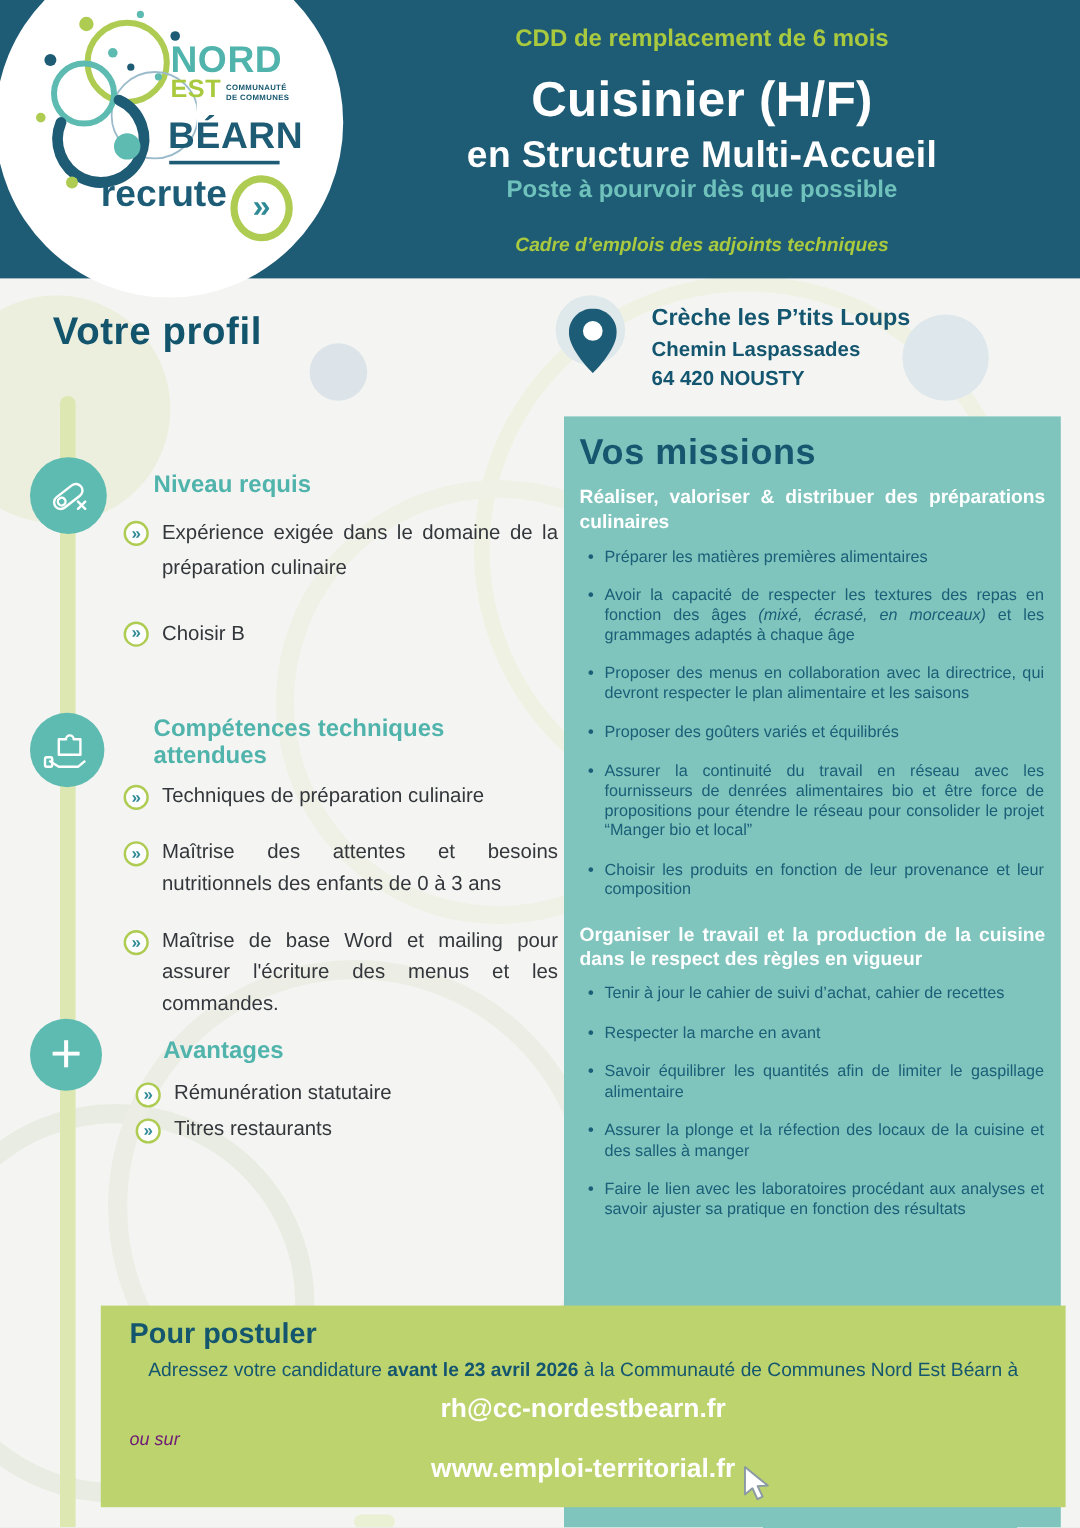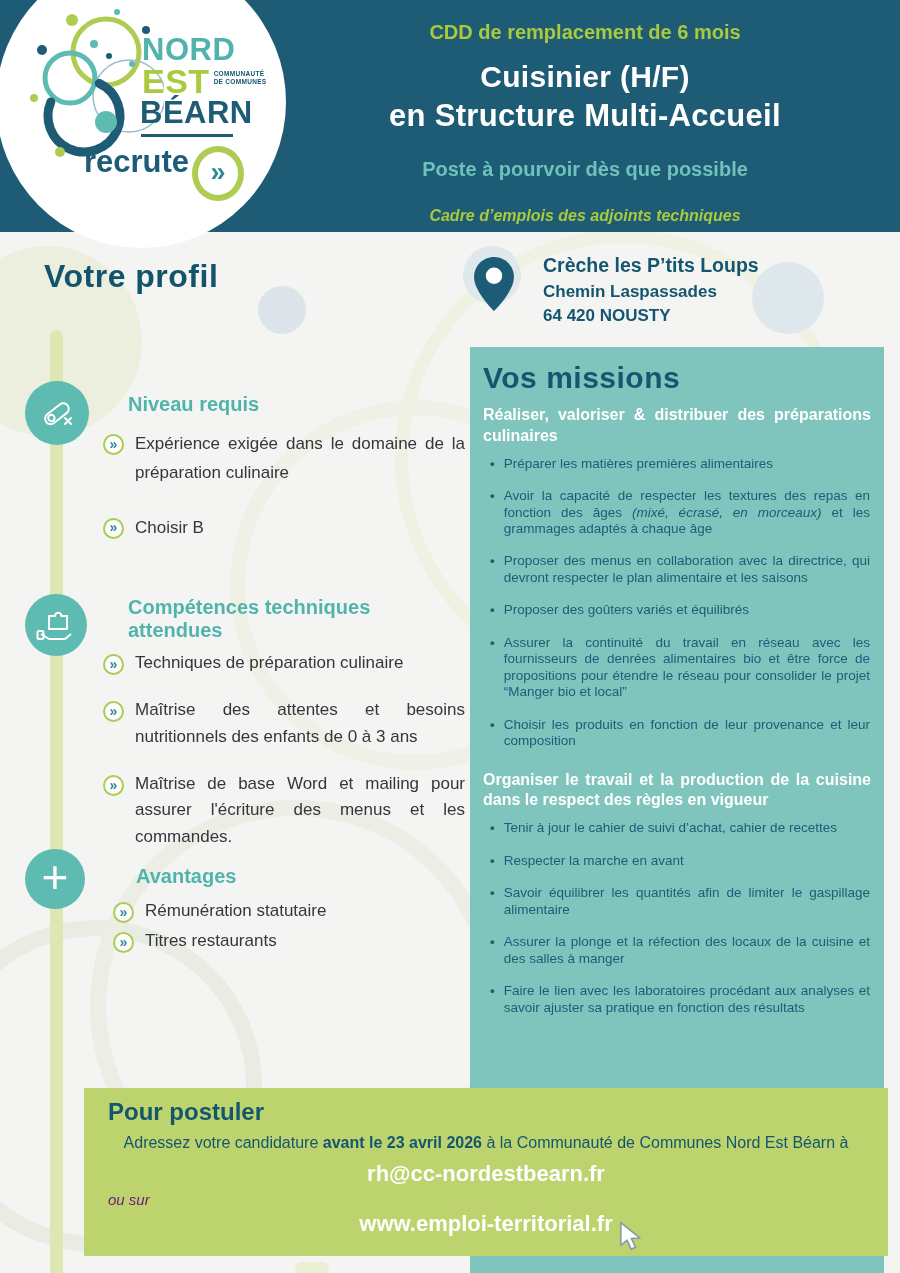--- a/index.html
+++ b/index.html
@@ -15,33 +15,33 @@
   .d-ring-bl1{left:-70px;top:920px;width:300px;height:300px;border:16px solid #E9ECE2;}
   .d-ring-bl2{left:90px;top:800px;width:380px;height:380px;border:16px solid #ECEEE6;}
   .d-para{left:535px;top:1246px;width:95px;height:27px;background:#E4EAEE;border-radius:4px;transform:skewX(-25deg);}
   .d-lime-bit{left:295px;top:1262px;width:34px;height:12px;background:#EAF0D4;border-radius:8px;}
   
   .header{position:absolute;left:0;top:0;width:900px;height:232px;background:var(--header-bg,#1E5B75);z-index:4;}
   .logo-circle{position:absolute;left:-4px;top:-44px;width:290px;height:292px;background:#fff;border-radius:50%;z-index:5;}
   .logo-art{position:absolute;left:18px;top:48px;}
   .logo-nord{position:absolute;left:146px;top:76px;font-size:31px;font-weight:700;color:var(--teal,#50B4AC);letter-spacing:.5px;}
   .logo-est-row{position:absolute;left:146px;top:108px;display:flex;align-items:flex-start;}
-  .logo-est{font-size:34px;font-weight:700;color:var(--lime,#A9C93F);letter-spacing:.5px;line-height:1;}
+  .logo-est{font-size:21px;font-weight:700;color:var(--lime,#A9C93F);letter-spacing:.5px;line-height:1;}
   .logo-cc{font-size:6.5px;font-weight:700;color:var(--dark-teal,#14566F);width:62px;line-height:1.2;margin:6px 0 0 4px;letter-spacing:.3px;}
   .logo-bearn{position:absolute;left:144px;top:139px;font-size:31px;font-weight:700;color:var(--header-bg,#1E5B75);letter-spacing:.5px;}
   .logo-rule{position:absolute;left:145px;top:178px;width:92px;height:2.5px;background:var(--header-bg,#1E5B75);}
   .recrute-word{position:absolute;left:88px;top:188px;font-size:31px;font-weight:600;color:#1D5C77;}
   .recrute-badge{position:absolute;left:196px;top:190px;width:40px;height:40px;border:6px solid var(--bullet-ring,#AECB52);
       border-radius:50%;background:#fff;color:var(--bullet-chevron,#2F8A95);font-size:27px;font-weight:700;
       display:flex;align-items:center;justify-content:center;line-height:1;padding-bottom:3px;box-sizing:content-box;}
   .header-copy{position:absolute;left:300px;top:0;width:570px;text-align:center;color:#fff;}
   .h-contract{margin-top:21px;font-size:20px;font-weight:700;color:var(--lime,#A9C93F);}
-  .h-title1{margin-top:16px;font-size:30px;font-weight:700;letter-spacing:.3px;text-align:center;}
+  .h-title1{margin-top:16px;font-size:41px;font-weight:700;letter-spacing:.3px;text-align:center;}
   .h-title2{margin-top:4px;font-size:31px;font-weight:700;letter-spacing:.3px;}
-  .h-avail{margin-top:24px;font-size:20px;font-weight:600;color:var(--teal-light,#6FC2BC);}
+  .h-avail{margin-top:0;font-size:20px;font-weight:600;color:var(--teal-light,#6FC2BC);}
   .h-grade{margin-top:26px;font-size:16px;font-weight:700;color:var(--lime,#A9C93F);font-style:italic;}
   
   .page-title{position:absolute;left:44px;top:258px;font-size:32px;font-weight:700;color:#13546D;z-index:2;letter-spacing:.5px;}
   .vline{position:absolute;left:50px;top:330px;width:13px;height:943px;background:var(--vline,#DCE7B2);border-radius:7px 7px 0 0;z-index:1;}
   .profile-section{position:absolute;left:20px;width:445px;z-index:2;}
   .ps-1{top:381px;} .ps-2{top:594px;} .ps-3{top:849px;}
   .icon-circle{position:absolute;left:5px;top:0;width:64px;height:64px;border-radius:50%;background:var(--icon-teal,#5EBBB1);
       display:flex;align-items:center;justify-content:center;color:#fff;}
   .ps-2 .icon-circle{width:62px;height:62px;}
   .ps-3 .icon-circle{width:60px;height:60px;font-size:46px;font-weight:400;padding-bottom:4px;box-sizing:border-box;}

